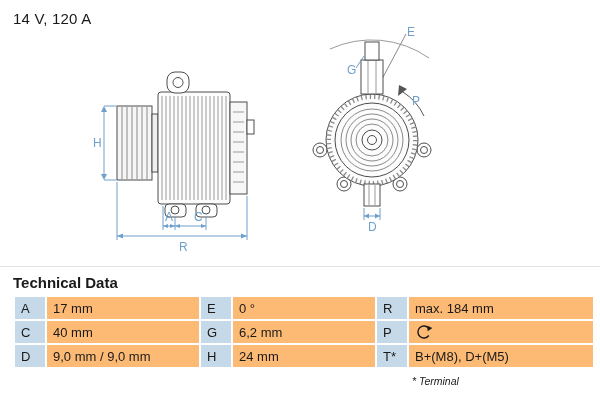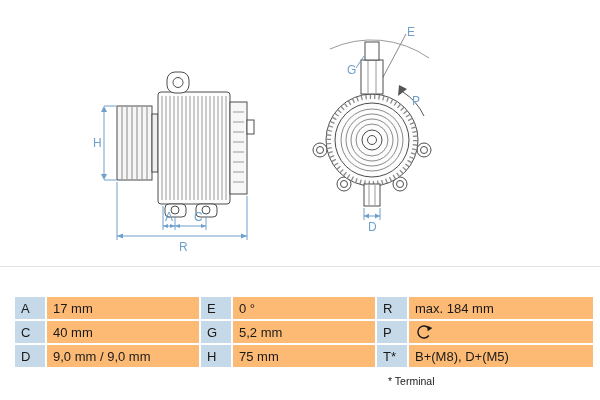--- a/index.html
+++ b/index.html
@@ -9,21 +9,21 @@
   .drawings{position:absolute;top:0;left:0;}
   .divider{position:absolute;top:266px;left:0;width:600px;border-top:1px solid #e3e3e3;}
   .tech-title{position:absolute;top:274px;left:13px;font-size:15px;font-weight:bold;}
   .specs{position:absolute;top:295px;left:13px;border-collapse:separate;border-spacing:2px;font-size:13px;}
   .specs td{height:20px;padding:1px 6px;vertical-align:middle;white-space:nowrap;}
   .specs td.k{background:#c6d9e9;width:18px;}
   .specs td.v{background:#fdba74;}
   .specs td.v1{width:140px;}
   .specs td.v2{width:130px;}
   .specs td.v3{width:172px;margin-left:12px;}
-  .footnote{position:absolute;top:375px;left:388px;font-size:10.5px;color:#1a1a1a;}
+  .footnote{position:absolute;top:375px;left:412px;font-size:10.5px;color:#1a1a1a;font-style:italic;}
   .roticon{display:inline-block;vertical-align:middle;}
 </style>
 </head>
 <body>
 
 <div class="page">
 
   <svg class="drawings" width="600" height="262" viewBox="0 0 600 262">
 
     <g fill="none" stroke="#4d4d4d" stroke-width="1">
@@ -111,52 +111,54 @@
       <path d="M364 208V220M380 208V220M364 216H380"></path>
       <polygon points="364,216 369,213.5 369,218.5" fill="#6f9fcc" stroke="none"></polygon>
       <polygon points="380,216 375,213.5 375,218.5" fill="#6f9fcc" stroke="none"></polygon>
       <text x="407" y="36" font-size="12" fill="#6f9fcc" stroke="none">E</text>
       <text x="347" y="74" font-size="12" fill="#6f9fcc" stroke="none">G</text>
       <text x="412" y="105" font-size="12" fill="#6f9fcc" stroke="none">P</text>
       <text x="368" y="231" font-size="12" fill="#6f9fcc" stroke="none">D</text>
     </g>
   </svg>
 
+  <div class="rating">14 V, 120 A</div>
 
   <div class="divider"></div>
 
+  <div class="tech-title">Technical Data</div>
 
   <table class="specs">
     <tbody>
       <tr>
         <td class="k">A</td>
         <td class="v v1">17 mm</td>
         <td class="k">E</td>
         <td class="v v2">0 °</td>
         <td class="k">R</td>
         <td class="v v3">max. 184 mm</td>
       </tr>
       <tr>
         <td class="k">C</td>
         <td class="v v1">40 mm</td>
         <td class="k">G</td>
-        <td class="v v2">5,2 mm</td>
+        <td class="v v2">6,2 mm</td>
         <td class="k">P</td>
         <td class="v v3">
           <svg class="roticon" width="18" height="16" viewBox="0 0 18 16">
             <path d="M 13.8 11.5 A 6 6 0 1 1 13.8 4.5" fill="none" stroke="#1a1a1a" stroke-width="1.4"></path>
             <polygon points="12.3,1.8 17.4,4.1 12.6,7.2" fill="#1a1a1a"></polygon>
           </svg>
         </td>
       </tr>
       <tr>
         <td class="k">D</td>
         <td class="v v1">9,0 mm / 9,0 mm</td>
         <td class="k">H</td>
-        <td class="v v2">75 mm</td>
+        <td class="v v2">24 mm</td>
         <td class="k">T*</td>
         <td class="v v3">B+(M8), D+(M5)</td>
       </tr>
     </tbody>
   </table>
 
   <div class="footnote">* Terminal</div>
 
 </div>
 

